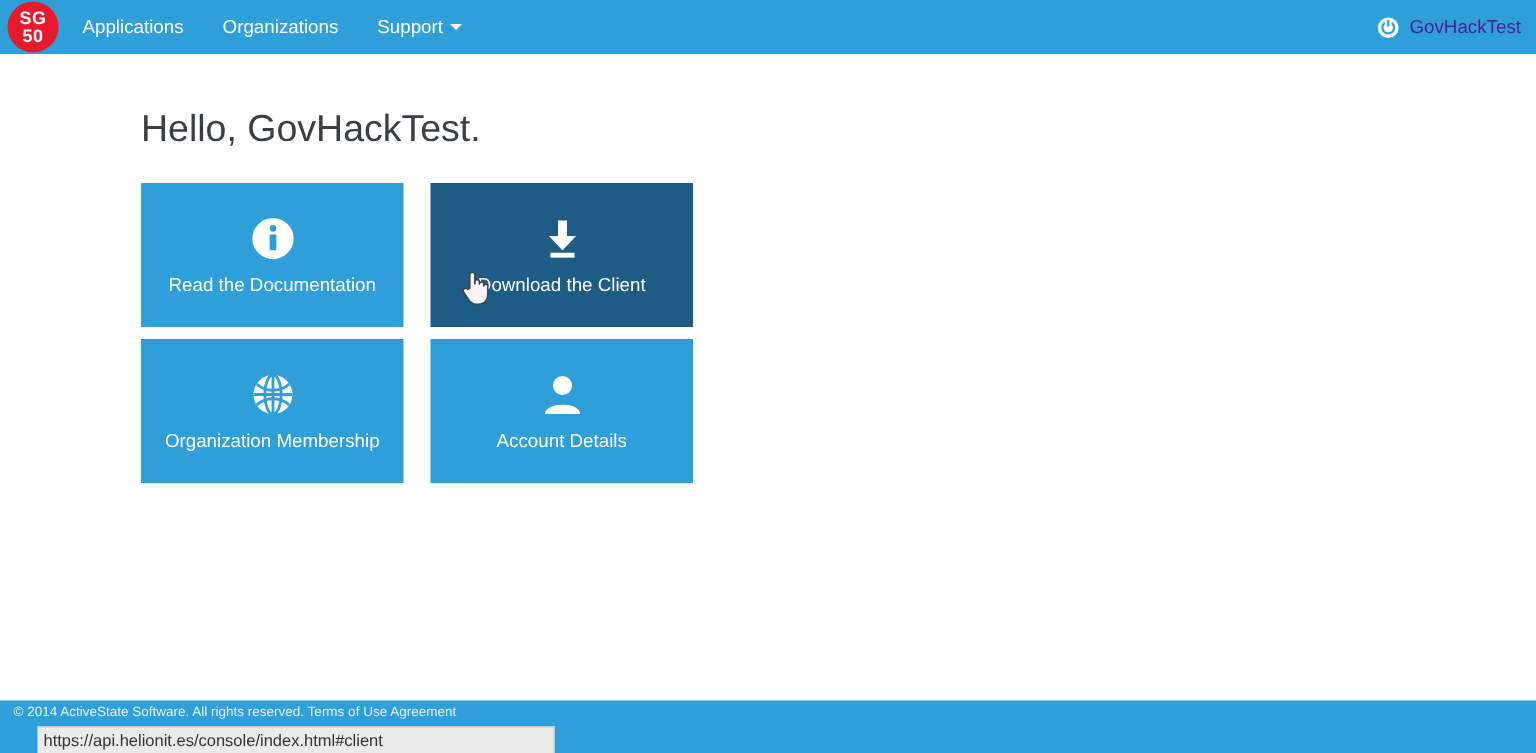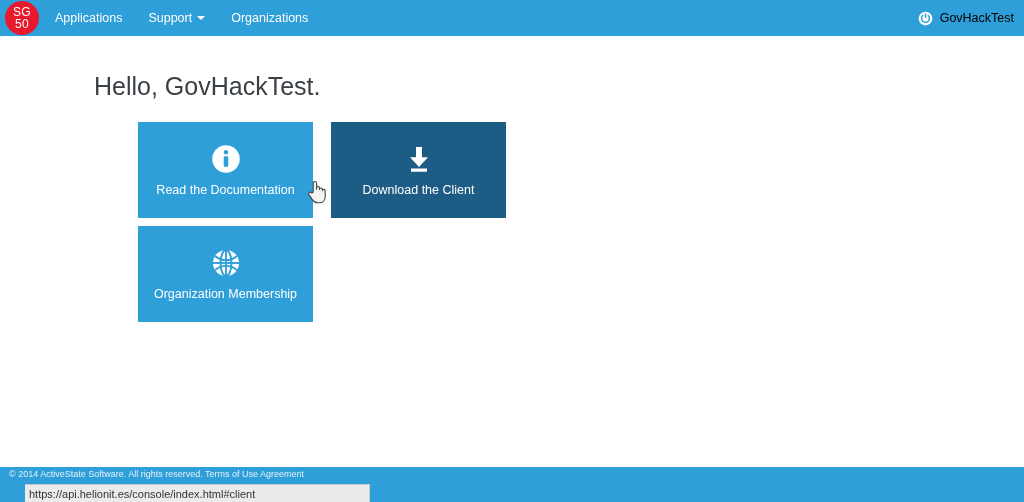--- a/index.html
+++ b/index.html
@@ -33,21 +33,21 @@
     width: 34px;
     height: 34px;
     border-radius: 50%;
     background: #e8192c;
     color: #ffffff;
     display: flex;
     flex-direction: column;
     align-items: center;
     justify-content: center;
     line-height: 12px;
-    font-weight: normal;
+    font-weight: bold;
     letter-spacing: 0.3px;
   }
   #brand-logo .logo-line {
     font-size: 12px;
     display: block;
   }
   #nav-links {
     margin-left: 42px;
     display: flex;
     align-items: center;
@@ -71,21 +71,21 @@
     border-right: 4px solid transparent;
     border-top: 4px solid #ffffff;
   }
   #nav-right {
     position: absolute;
     right: 10px;
     top: 0;
     height: 36px;
     display: flex;
     align-items: center;
-    color: #000000;
+    color: #4c1d95;
     font-size: 12.5px;
     cursor: pointer;
   }
   #power-icon {
     width: 15px;
     height: 15px;
     margin-right: 7px;
     display: inline-block;
   }
   #nav-right .user-name { white-space: nowrap; }
@@ -111,21 +111,20 @@
 
   #tile-grid {
     position: absolute;
     left: 94px;
     top: 86px;
     width: 620px;
   }
   .tile-row {
     display: flex;
     margin-bottom: 8px;
-    margin-left: 44px;
   }
   .tile {
     width: 175px;
     height: 96px;
     background: #2e9fd9;
     color: #ffffff;
     margin-right: 18px;
     position: relative;
     display: flex;
     flex-direction: column;
@@ -213,25 +212,25 @@
   <div id="brand-logo">
     <span class="logo-line">SG</span>
     <span class="logo-line">50</span>
   </div>
 
   <div id="nav-links">
     <div class="nav-link">
       <span>Applications</span>
     </div>
     <div class="nav-link">
+      <span>Organizations</span>
+    </div>
+    <div class="nav-link">
       <span>Support</span>
       <span class="caret"></span>
-    </div>
-    <div class="nav-link">
-      <span>Organizations</span>
     </div>
   </div>
 
   <div id="nav-right">
     <span id="power-icon">
       <svg width="15" height="15" viewBox="0 0 24 24" aria-hidden="true">
         <circle cx="12" cy="12" r="11" fill="#ffffff"></circle>
         <path d="M7.6 7.3 A6.3 6.3 0 1 0 16.4 7.3" stroke="#2e9fd9" stroke-width="2.4" fill="none" stroke-linecap="round"></path>
         <rect x="10.8" y="3.4" width="2.4" height="7.6" rx="1.1" fill="#2e9fd9"></rect>
       </svg>
@@ -284,20 +283,29 @@
               <line x1="1.6" y1="12" x2="22.4" y2="12"></line>
               <path d="M3.3 6.4 A13 13 0 0 0 20.7 6.4"></path>
               <path d="M3.3 17.6 A13 13 0 0 1 20.7 17.6"></path>
               <line x1="12" y1="1.6" x2="12" y2="22.4"></line>
             </g>
           </svg>
         </div>
         <div class="tile-label">Organization Membership</div>
       </div>
 
+      <div class="tile">
+        <div class="tile-icon">
+          <svg width="30" height="30" viewBox="0 0 24 24" aria-hidden="true">
+            <circle cx="12" cy="7.2" r="5.1" fill="#ffffff"></circle>
+            <path d="M2.6 22.4 C2.6 15.8 21.4 15.8 21.4 22.4 Z" fill="#ffffff"></path>
+          </svg>
+        </div>
+        <div class="tile-label">Account Details</div>
+      </div>
 
     </div>
 
   </div>
 </div>
 
 <div id="footer">
   <div id="footer-text">
     <span>© 2014 ActiveState Software. All rights reserved.</span>
     <span class="footer-link">Terms of Use Agreement</span>

